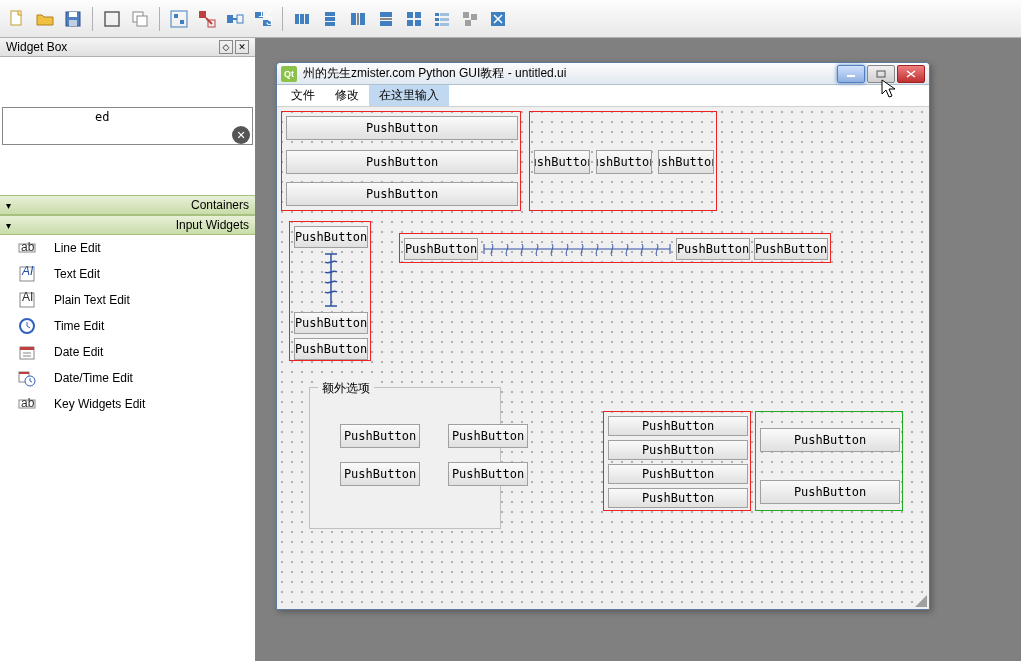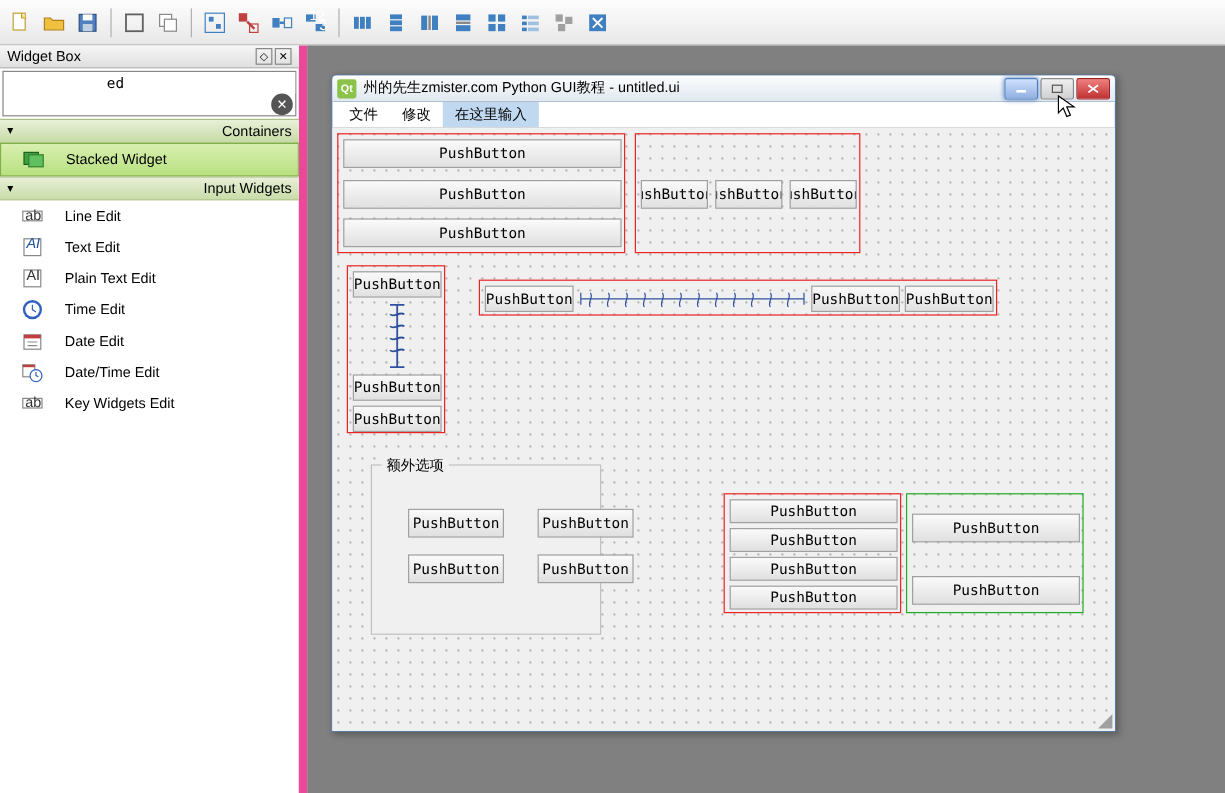--- a/index.html
+++ b/index.html
@@ -8,21 +8,21 @@
 
 .toolbar { height: 38px; background: linear-gradient(#fdfdfd,#e8e8e8); border-bottom: 1px solid #b0b0b0; display: flex; align-items: center; padding: 0 4px; gap: 2px; }
 .toolbar .tb-btn { width: 26px; height: 26px; display: flex; align-items: center; justify-content: center; border: 1px solid transparent; border-radius: 2px; }
 .toolbar .sep { width: 1px; height: 24px; background: #b0b0b0; margin: 0 4px; }
 .tb-icon { width: 20px; height: 20px; }
 
 
 .main { flex: 1; display: flex; min-height: 0; }
 
 
-.widgetbox { width: 256px; background: #fff; border-right: 7px solid #ec4899; display: flex; flex-direction: column; }
+.widgetbox { width: 256px; background: #fff; border-right: 1px solid #ec4899; display: flex; flex-direction: column; gap: 48px; }
 .wb-title { background: linear-gradient(#f5f5f5,#e0e0e0); border-bottom: 1px solid #b0b0b0; padding: 2px 6px; display: flex; align-items: center; font-family: "SimSun", monospace; }
 .wb-title span { flex: 1; }
 .wb-title .dockbtn { width: 14px; height: 14px; border: 1px solid #888; margin-left: 2px; font-size: 9px; display: flex; align-items: center; justify-content: center; cursor: pointer; }
 .wb-search { display: flex; align-items: flex-end; border: 1px solid #888; margin: 2px; background: #fff; flex-direction: column; }
 .wb-search input { flex: 1; border: none; outline: none; padding: 2px 4px; font-family: "SimSun", monospace; }
 .wb-search .clear { width: 18px; height: 18px; border-radius: 50%; background: #555; color: #fff; display: flex; align-items: center; justify-content: center; margin-right: 2px; cursor: pointer; font-size: 11px; }
 .wb-cat { background: linear-gradient(#e8f0d8,#c8dca8); border-top: 1px solid #a8c080; border-bottom: 1px solid #a8c080; padding: 2px 6px; display: flex; align-items: center; }
 .wb-cat .chev { width: 12px; margin-right: 4px; font-size: 10px; }
 .wb-cat .label { flex: 1; text-align: right; font-weight: normal; }
 .wb-item { display: flex; align-items: center; padding: 4px 8px; gap: 8px; cursor: pointer; }
@@ -198,29 +198,20 @@
     </div>
     <div class="wb-search">
       <input value="ed" style="">
       <div class="clear">✕</div>
     </div>
     <div id="wb-tree">
         <div class="wb-cat">
           <span class="chev">▾</span>
           <span class="label">Containers</span>
         </div>
-        <div class="wb-item sel">
-          <span class="wico">
-            <svg width="18" height="18">
-              <rect x="1" y="3" width="12" height="10" fill="#40a040" stroke="#206020"></rect>
-              <rect x="5" y="5" width="12" height="10" fill="#60c060" stroke="#308030"></rect>
-            </svg>
-          </span>
-          <span>Stacked Widget</span>
-        </div>
         <div class="wb-cat">
           <span class="chev">▾</span>
           <span class="label">Input Widgets</span>
         </div>
         <div class="wb-item">
           <span class="wico">
             <svg width="18" height="18">
               <rect x="1" y="5" width="16" height="8" fill="#fff" stroke="#888"></rect>
               <text x="3" y="12" font-size="8" fill="#333">ab</text>
             </svg>

